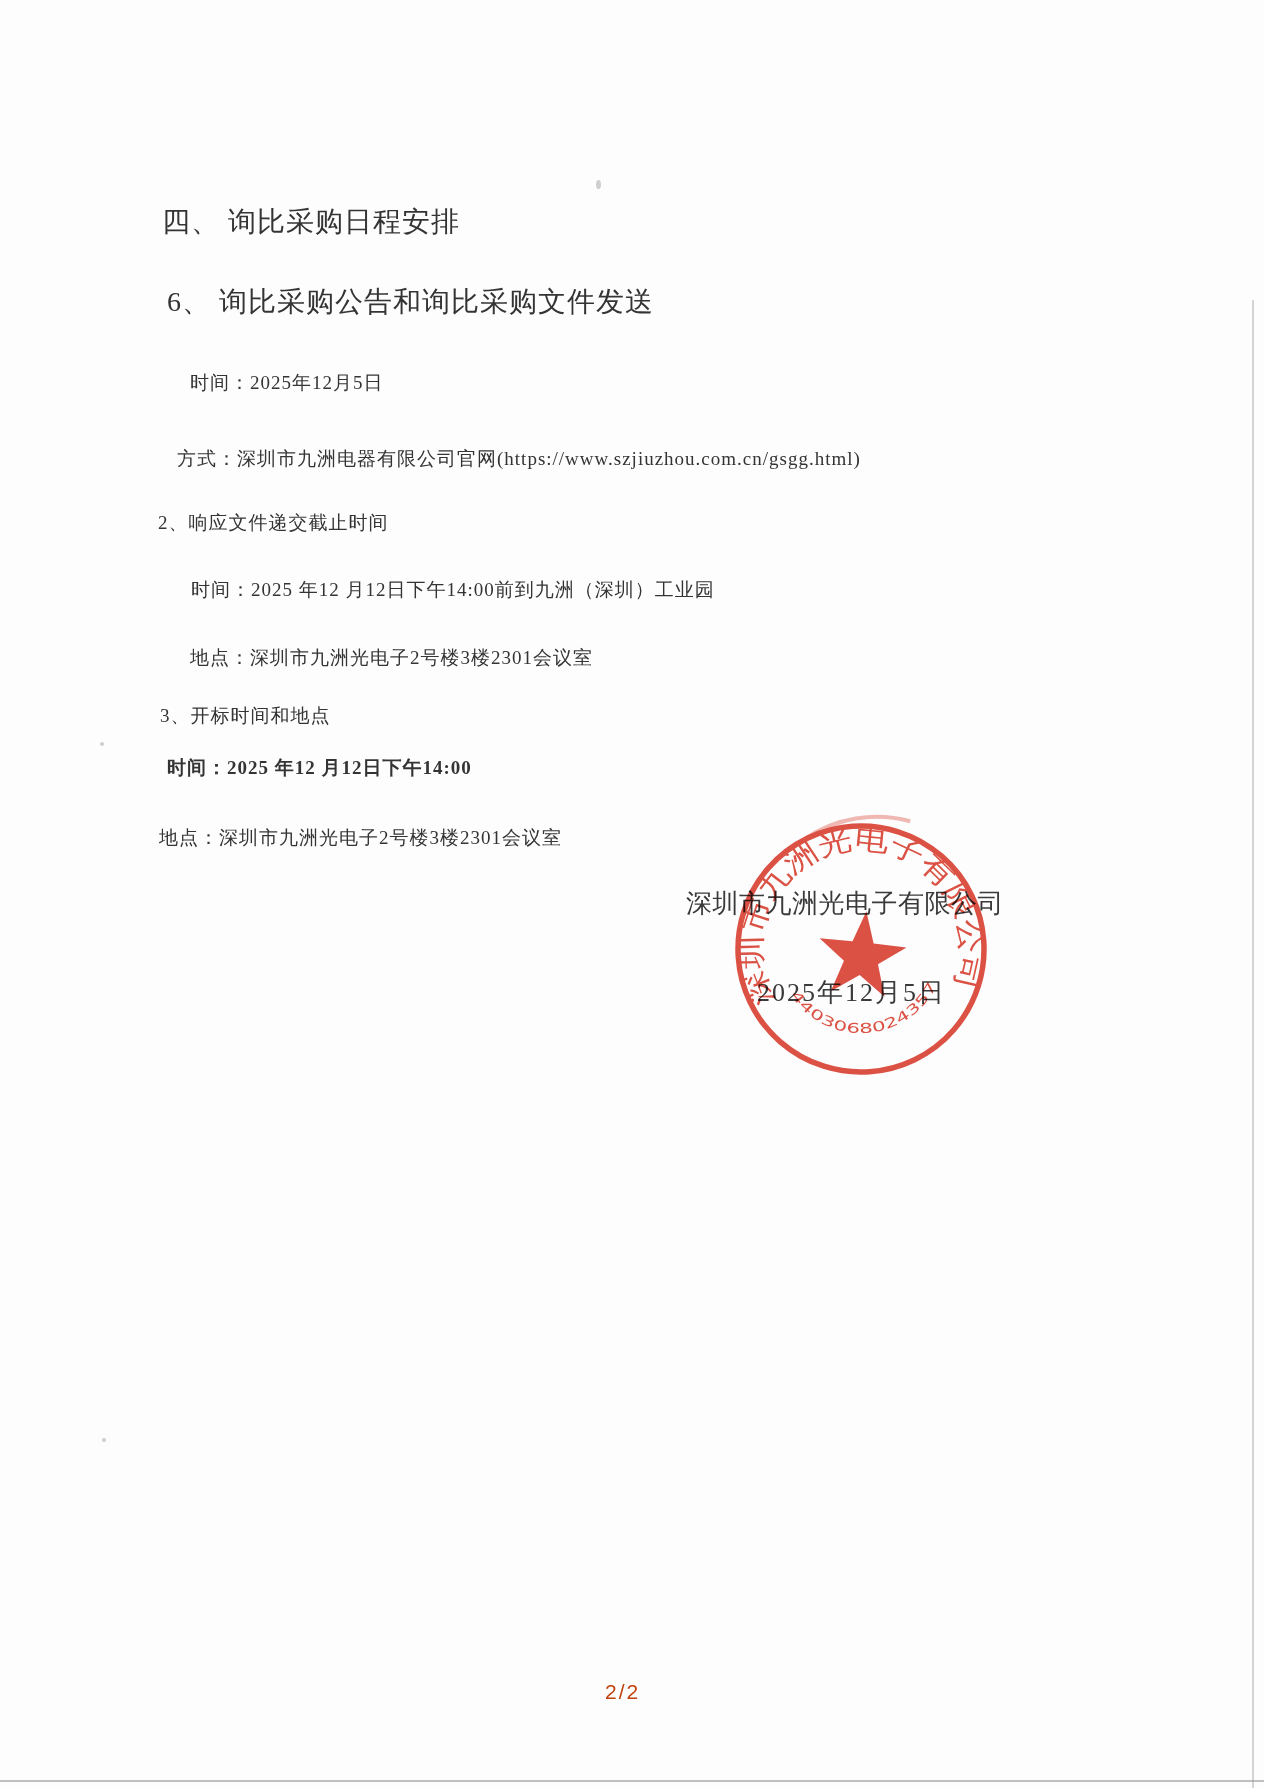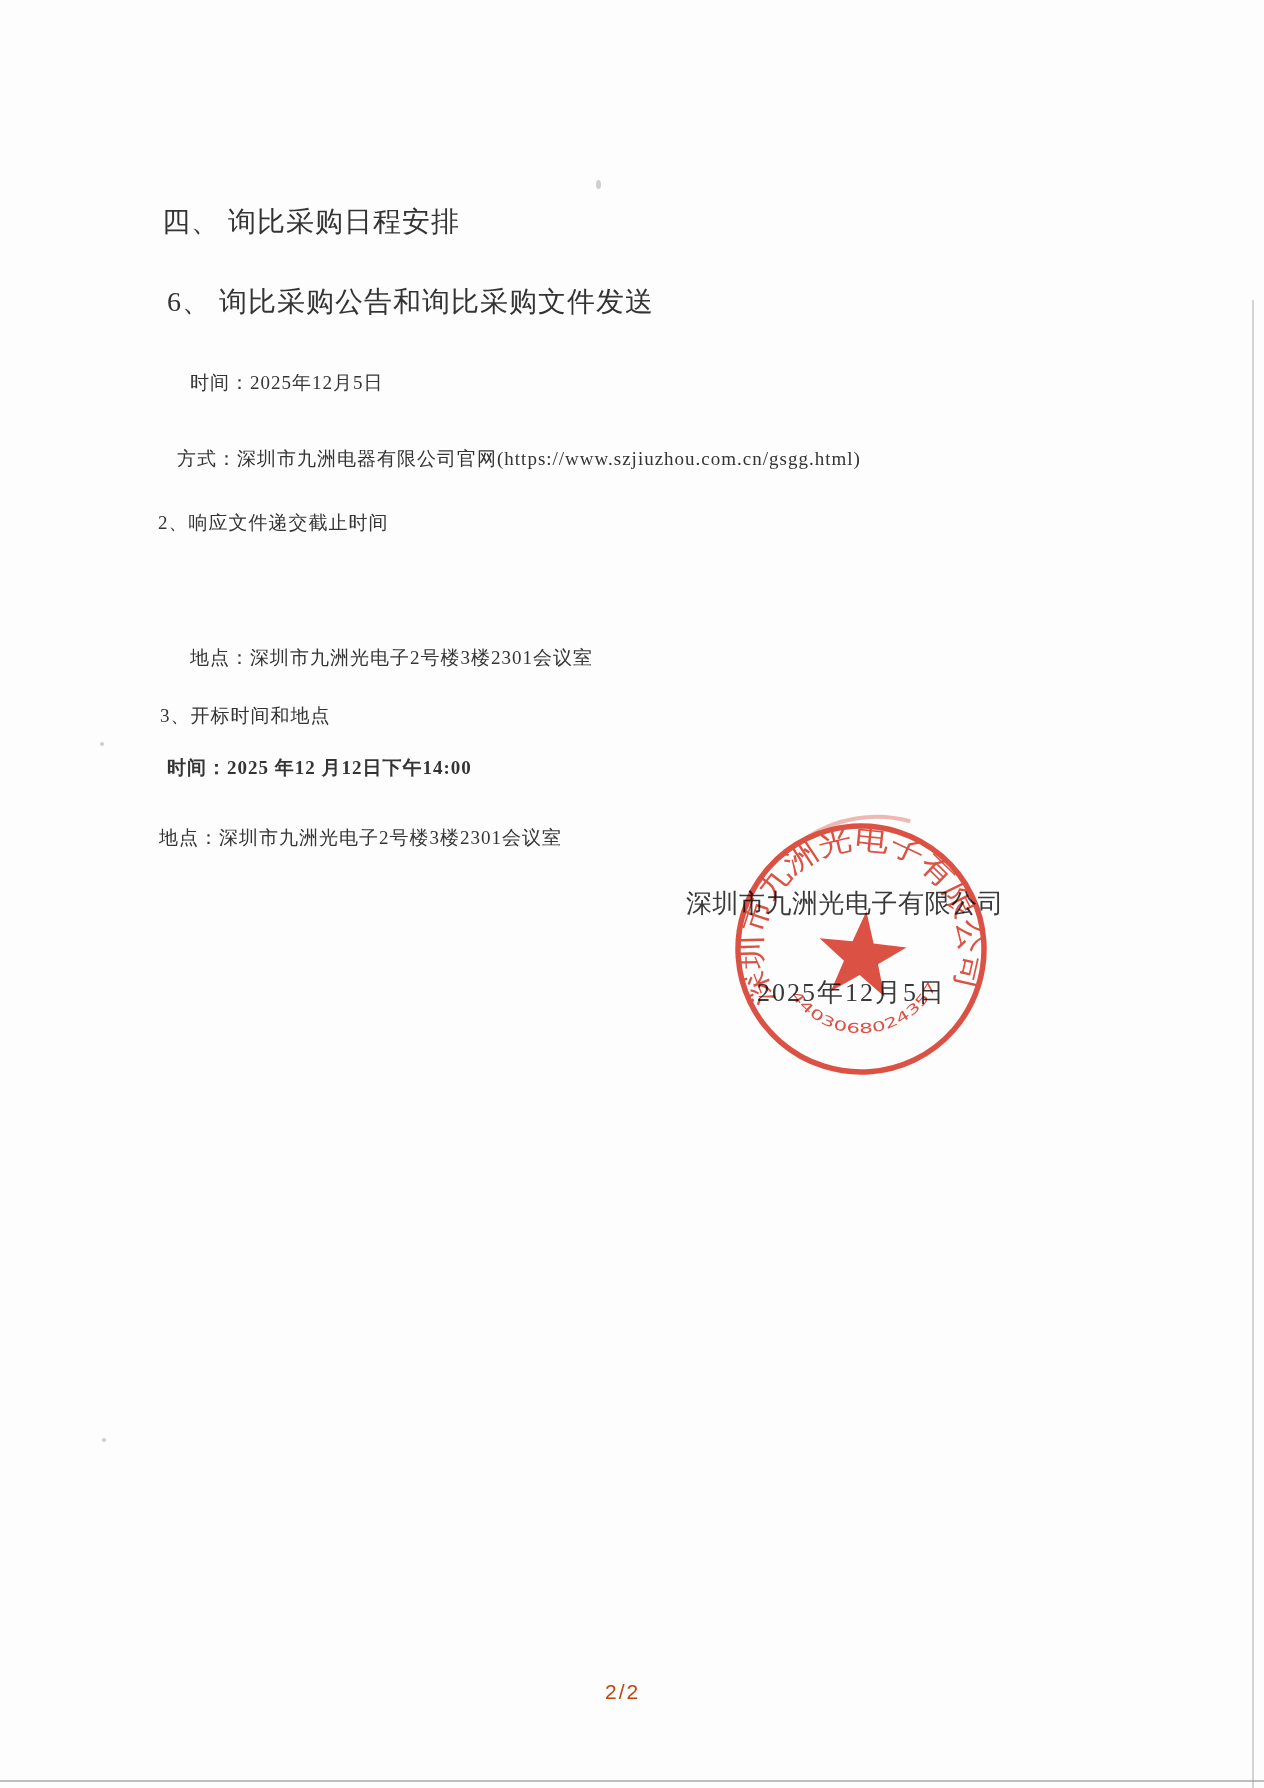--- a/index.html
+++ b/index.html
@@ -64,20 +64,21 @@
   <div class="line heading" style="left:162px;top:203px;">四、 询比采购日程安排</div>
 
   <div class="line" style="left:167px;top:283px;font-size:28px;">6、 询比采购公告和询比采购文件发送</div>
 
   <div class="line" style="left:190px;top:370px;">时间：2025年12月5日</div>
 
   <div class="line" style="left:177px;top:446px;">方式：深圳市九洲电器有限公司官网(https://www.szjiuzhou.com.cn/gsgg.html)</div>
 
   <div class="line" style="left:158px;top:510px;">2、响应文件递交截止时间</div>
 
+  <div class="line" style="left:191px;top:577px;">时间：2025 年12 月12日下午14:00前到九洲（深圳）工业园</div>
 
   <div class="line" style="left:190px;top:645px;">地点：深圳市九洲光电子2号楼3楼2301会议室</div>
 
   <div class="line" style="left:160px;top:703px;">3、开标时间和地点</div>
 
   <div class="line" style="left:167px;top:755px;font-weight:bold;">时间：2025 年12 月12日下午14:00</div>
 
   <div class="line" style="left:159px;top:825px;">地点：深圳市九洲光电子2号楼3楼2301会议室</div>
 
   <div class="sig-company">深圳市九洲光电子有限公司</div>

